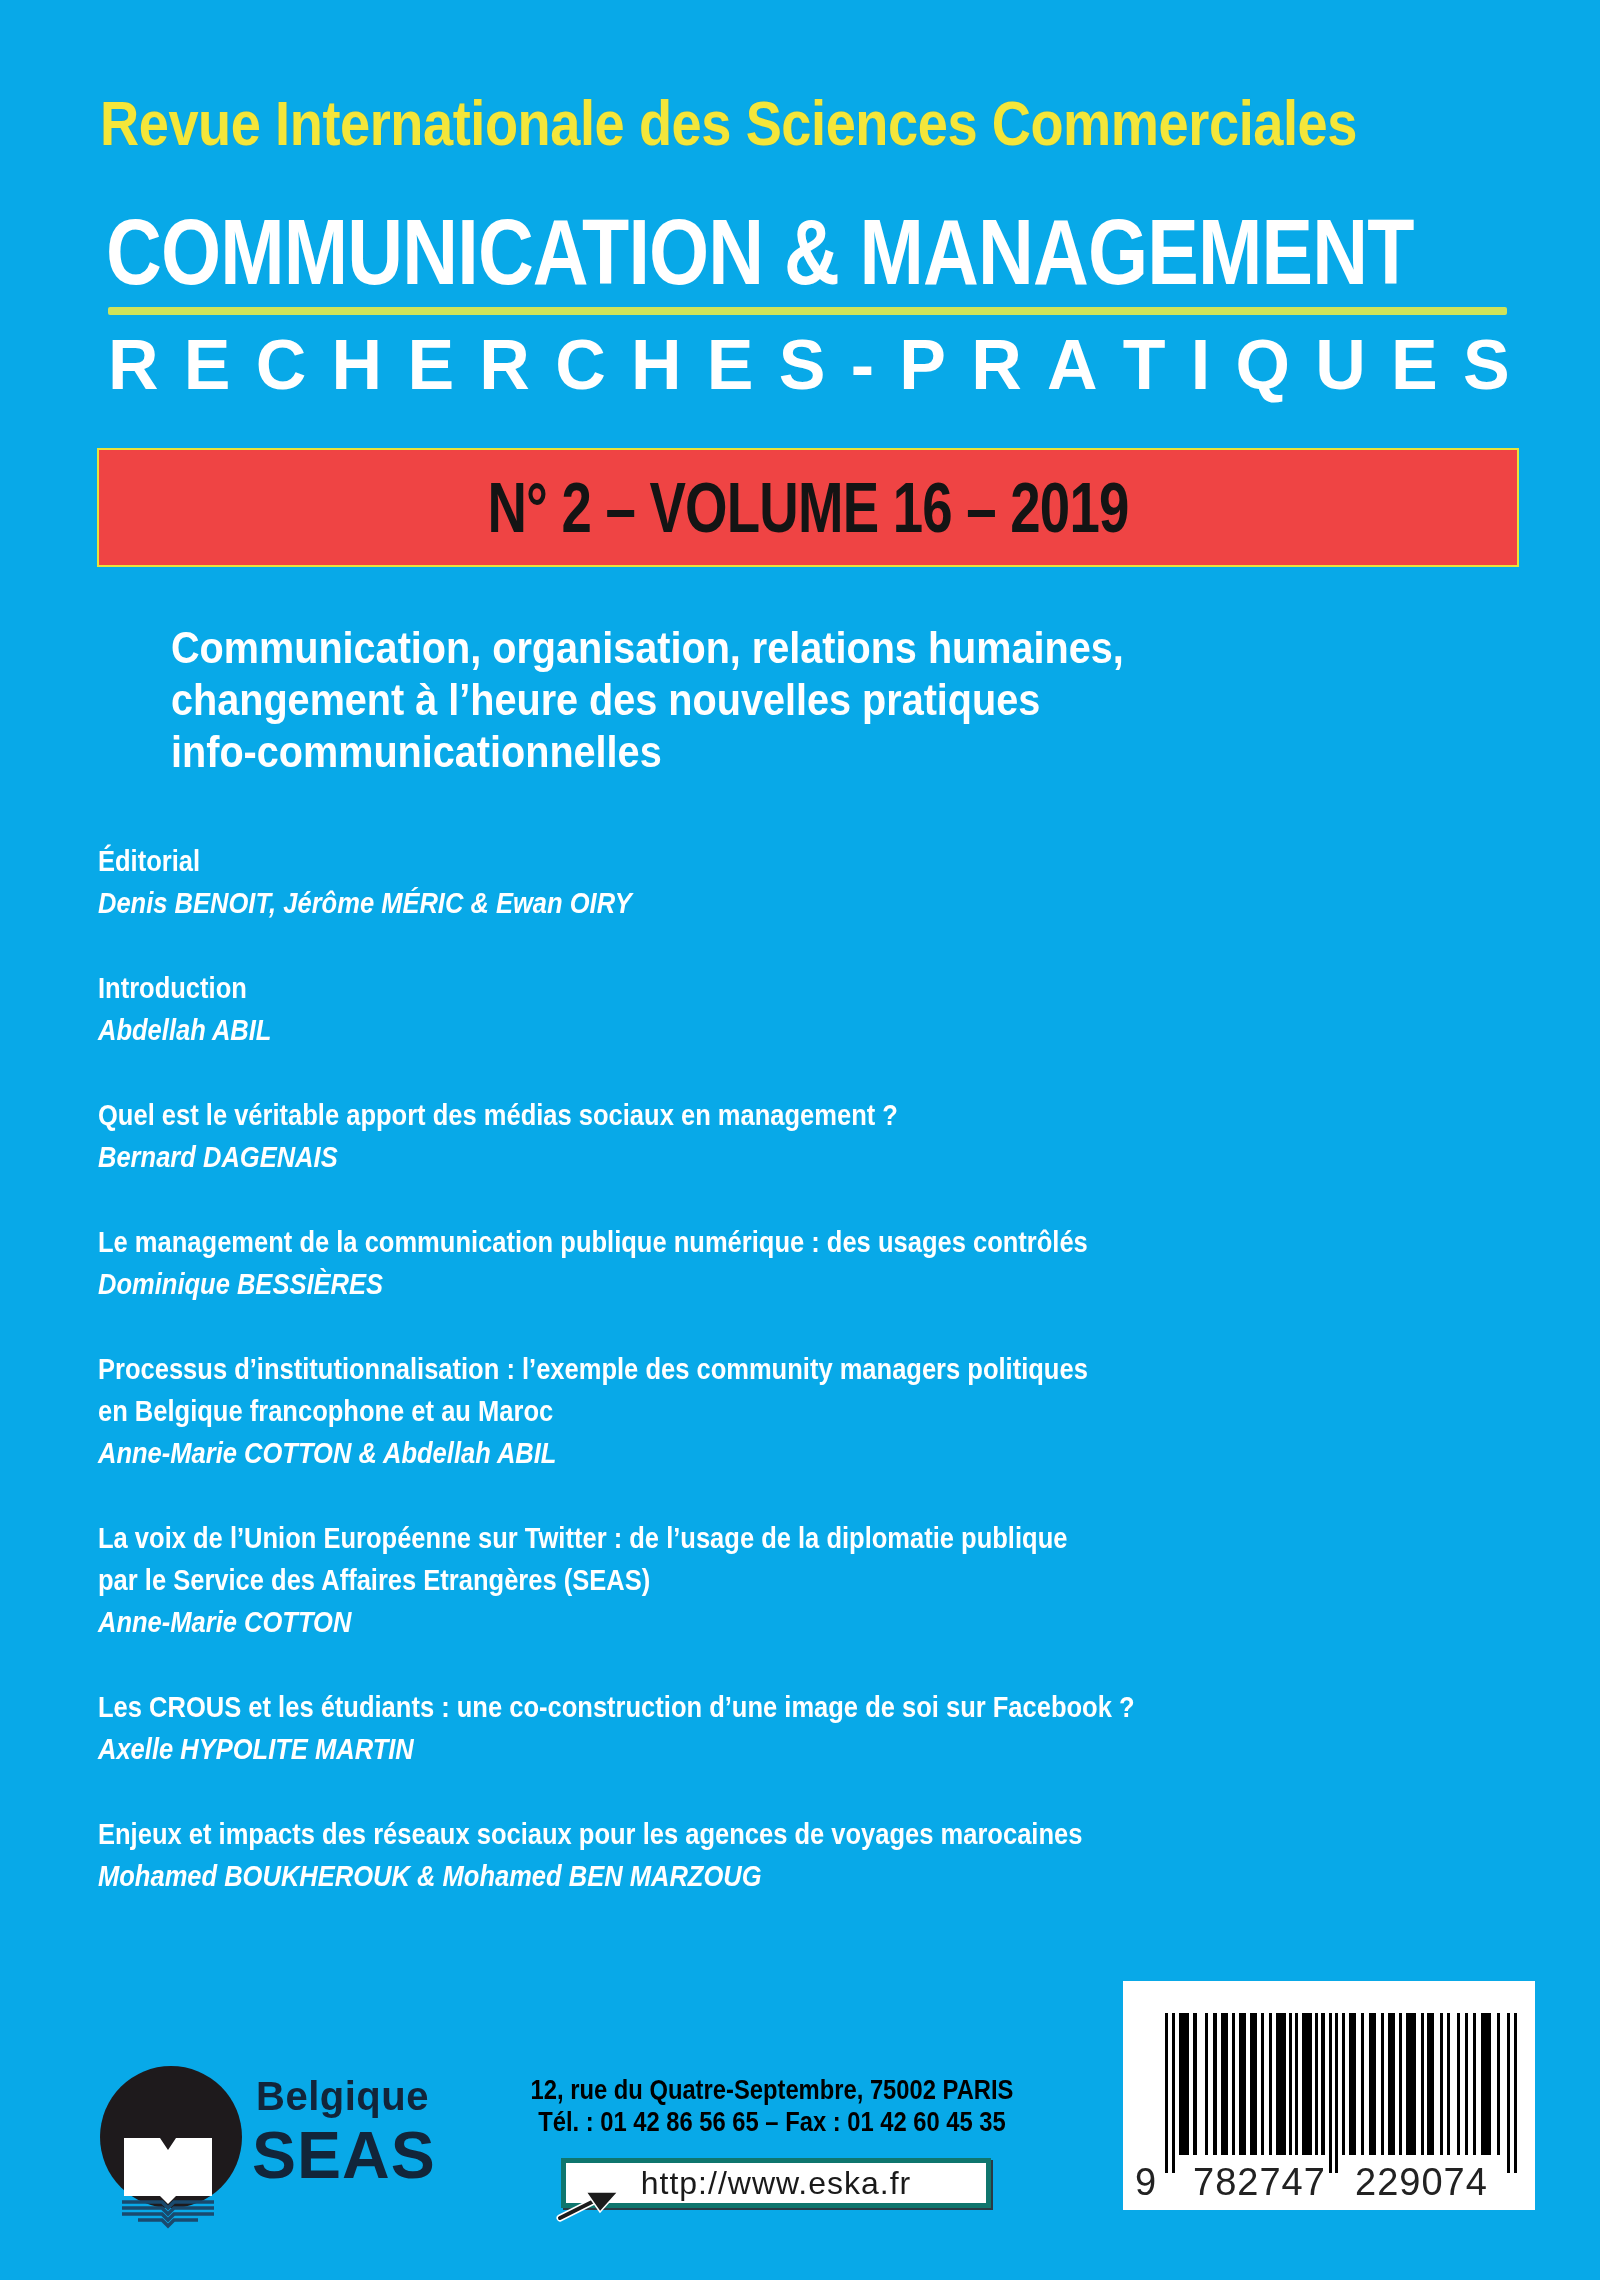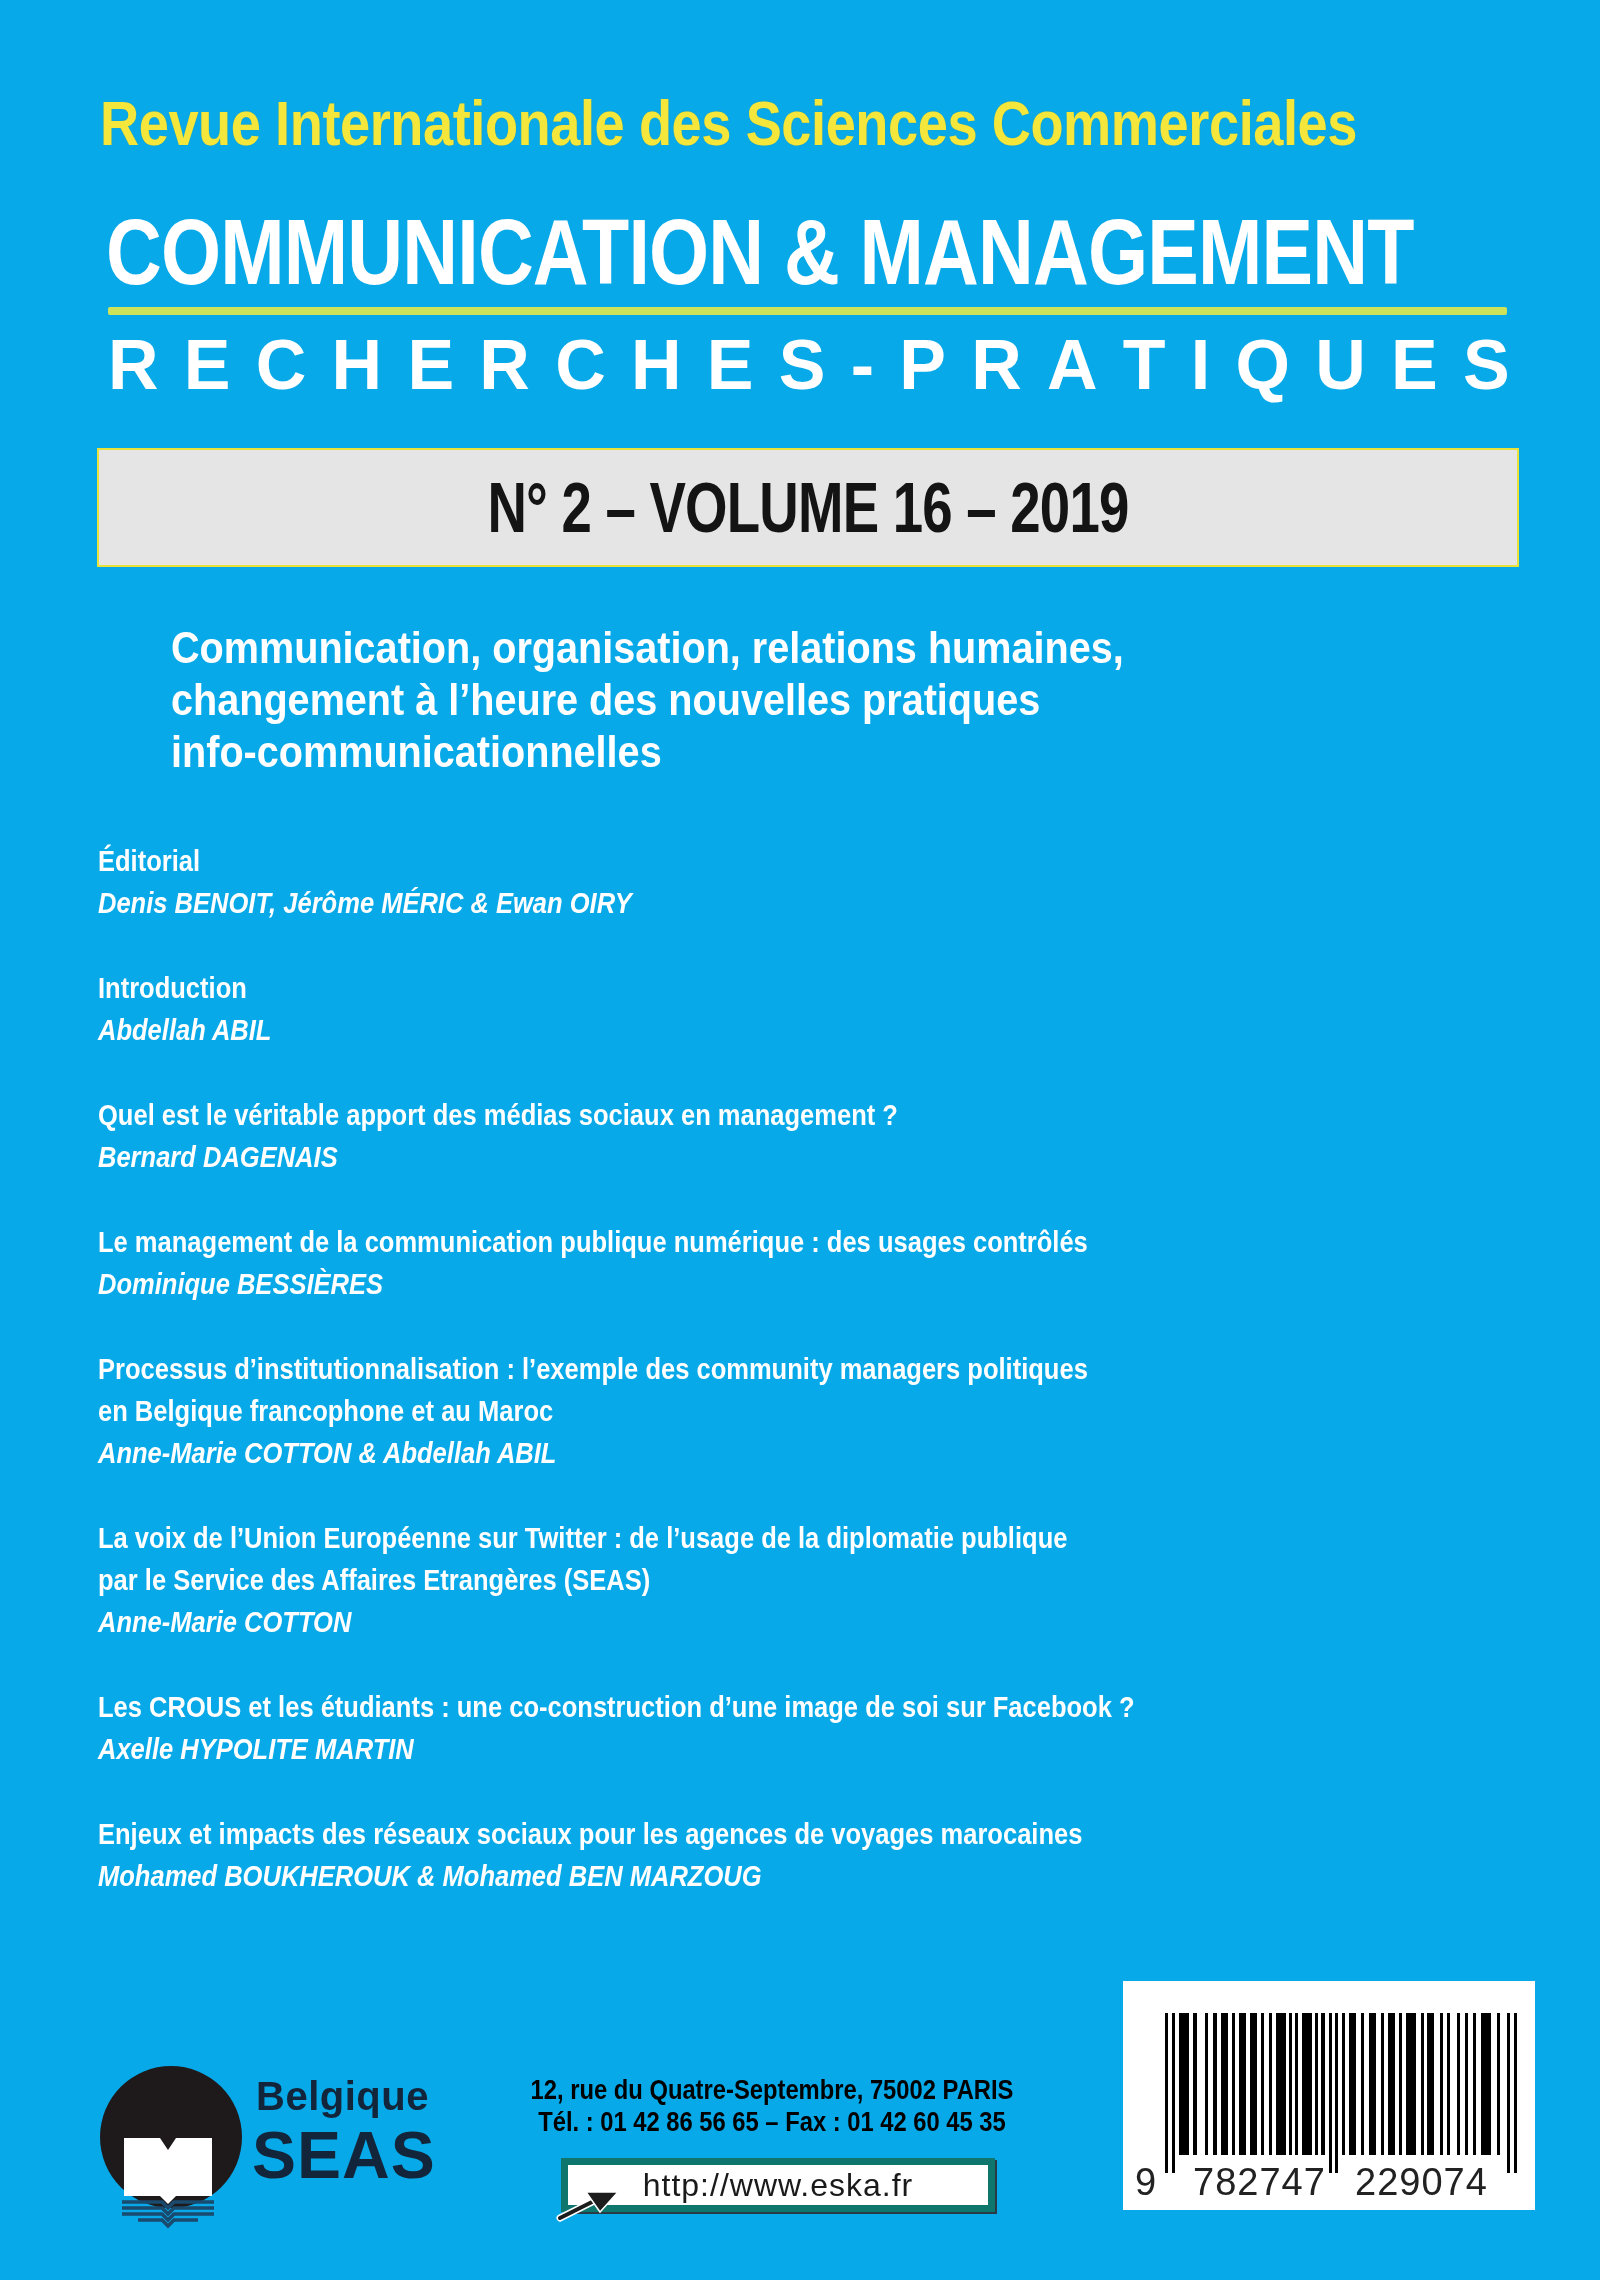--- a/index.html
+++ b/index.html
@@ -63,21 +63,21 @@
       line-height: 1;
     }
     .subtitle-band span { display: inline-block; }
 
     
     .issue-band {
       left: 97px;
       top: 448px;
       width: 1422px;
       height: 119px;
-      background: #e5e5e5;
+      background: #ef4444;
       box-shadow: inset 0 0 0 2px #e8e23a;
       display: flex;
       align-items: center;
       justify-content: center;
     }
     .issue-text {
       font-size: 70px;
       font-weight: bold;
       color: #141414;
       white-space: nowrap;
@@ -170,21 +170,21 @@
     .address div {
       white-space: nowrap;
       transform: scaleX(0.88);
     }
     .url-box {
       left: 561px;
       top: 2158px;
       width: 420px;
       height: 40px;
       background: #ffffff;
-      border: 7px solid #0f766e;
+      border: 5px solid #0f766e;
       box-shadow: 2px 2px 0 #2a3a44;
       display: flex;
       align-items: center;
       justify-content: center;
       font-size: 32px;
       color: #1a1a1a;
       line-height: 1;
       letter-spacing: 1px;
       text-decoration: none;
     }

